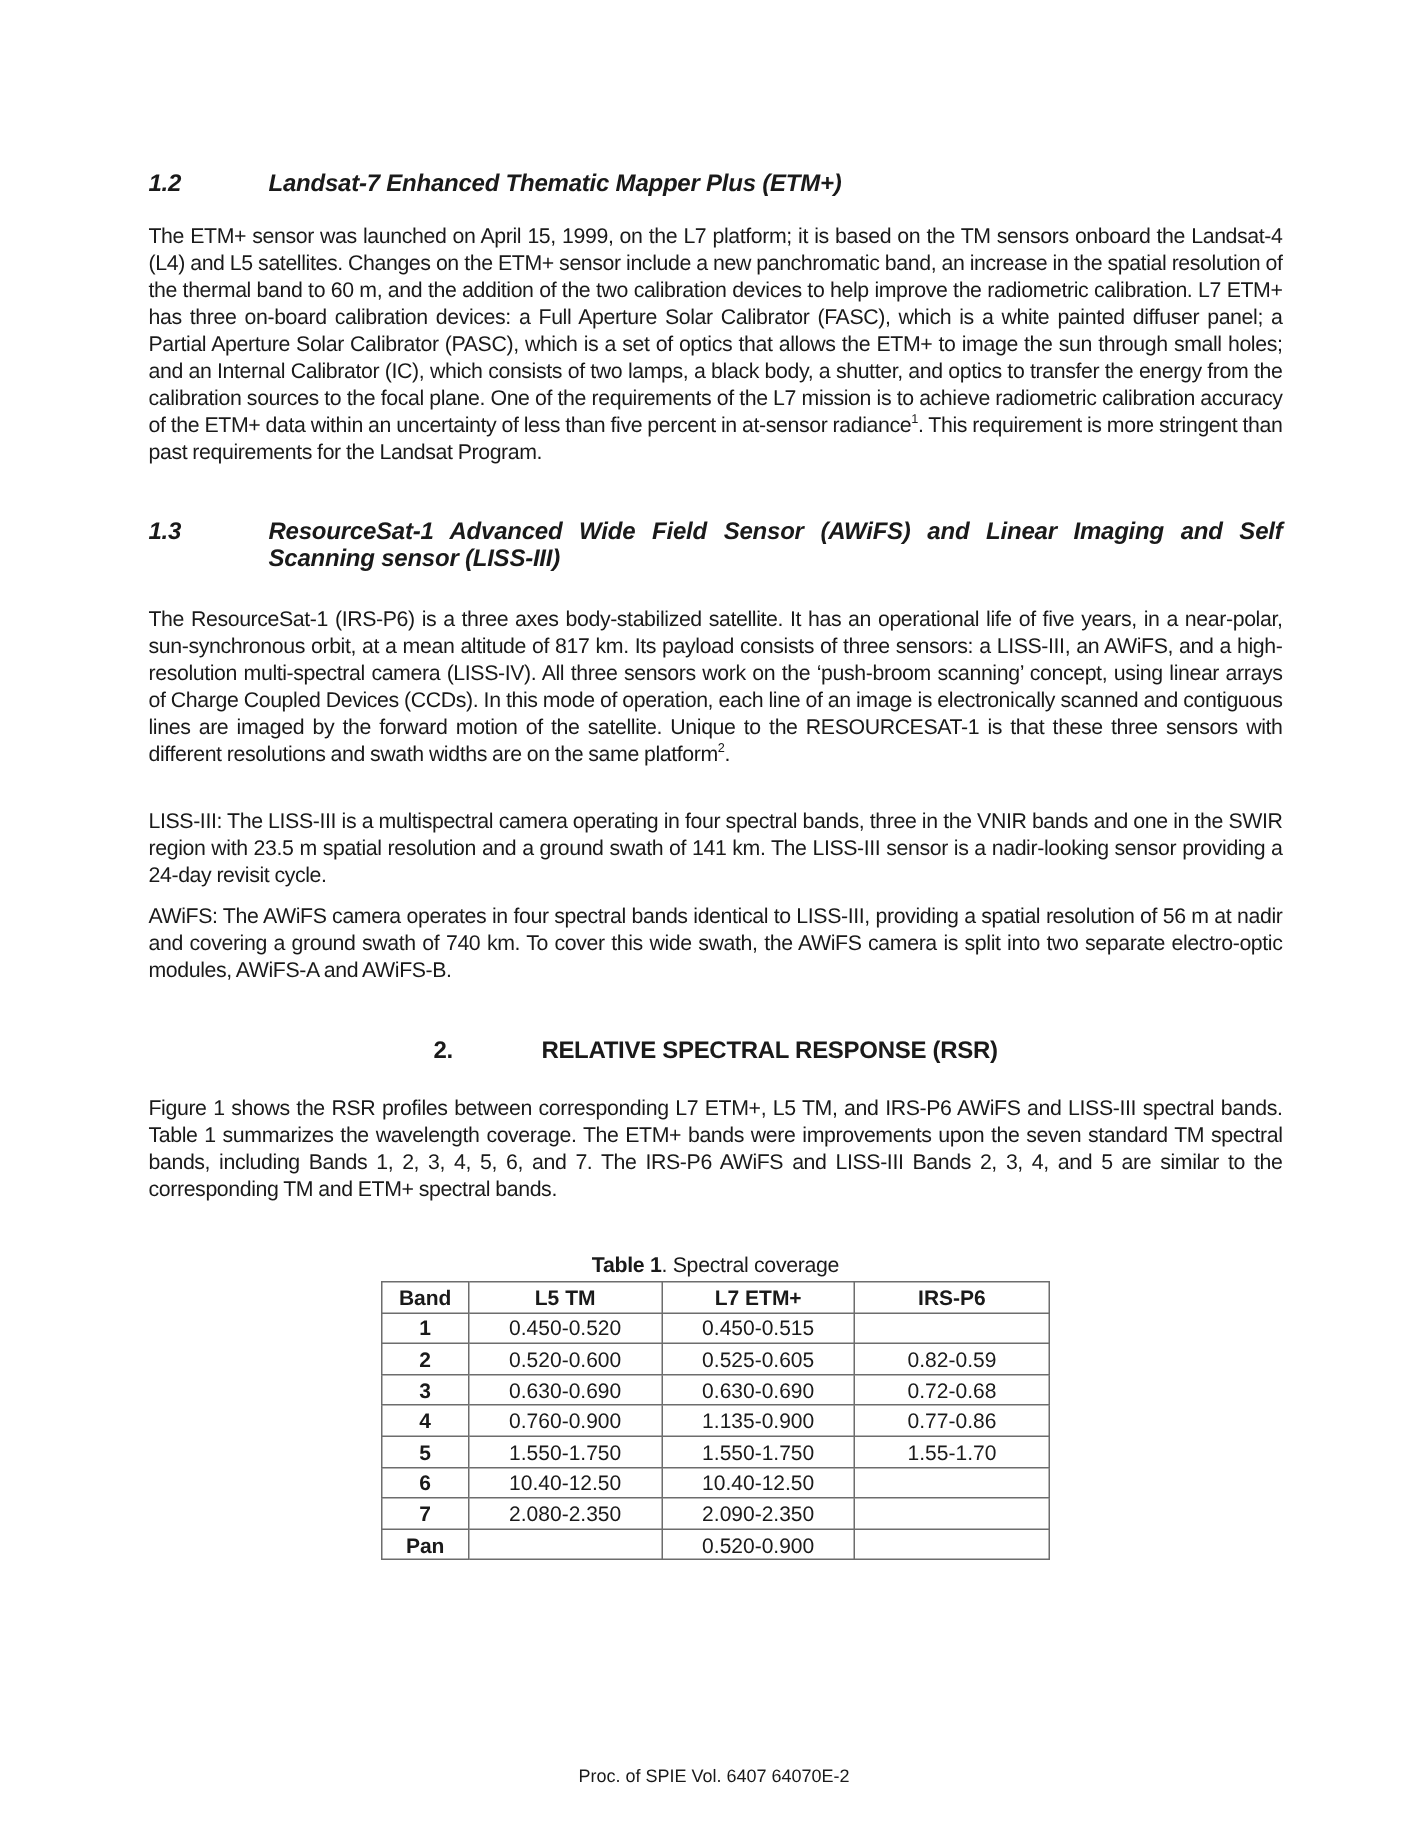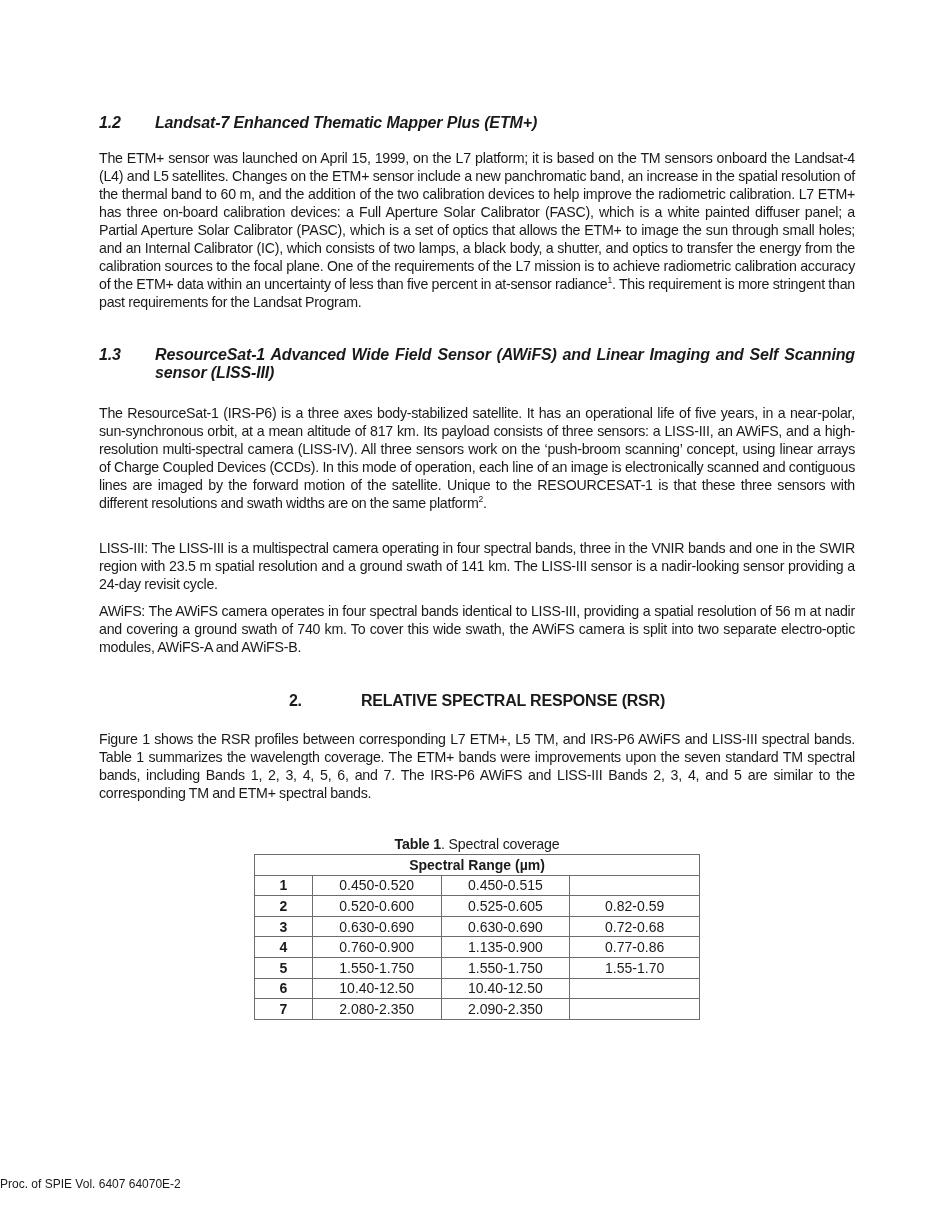--- a/index.html
+++ b/index.html
@@ -2,37 +2,37 @@
 <html><head>
 <meta charset="utf-8">
 <style>
   html, body { margin: 0; padding: 0; background: #ffffff; }
   body { width: 952px; height: 1232px; position: relative; overflow: hidden;
          font-family: "Liberation Sans", sans-serif; color: #1a1a1a; }
   .page { position: absolute; left: 99px; top: 0; width: 756px; }
   .sec-head { position: absolute; left: 0; width: 756px; font-weight: bold; font-size: 16px; line-height: 18px;
               font-stretch: condensed; letter-spacing: -0.15px; font-style: italic; }
   .sec-head .num { position: absolute; left: 0; top: 0; }
-  .sec-head .title { display: block; margin-left: 56px; text-align: justify; text-align-last: left; }
+  .sec-head .title { display: block; margin-left: 80px; text-align: justify; text-align-last: left; }
   .para { position: absolute; left: 0; width: 756px; font-size: 14.2px; line-height: 18px;
           text-align: justify; letter-spacing: -0.25px; word-spacing: -0.3px; margin: 0; }
   .para sup { font-size: 8.5px; line-height: 0; vertical-align: 6px; }
   .center-head { position: absolute; left: 0; width: 756px; text-align: center; font-weight: bold; font-size: 16px;
                  line-height: 18px; letter-spacing: -0.2px; }
   .center-head .num { display: inline-block; width: 72px; text-align: left; }
   .caption { position: absolute; left: 0; width: 756px; text-align: center; font-size: 14.2px; line-height: 18px;
              letter-spacing: -0.2px; margin-top: 16px; }
   .caption b { font-weight: bold; }
   table.spec { position: absolute; left: 254px; top: 854px; width: 446px; border-collapse: collapse;
                font-size: 14px; line-height: 18px; }
   table.spec td, table.spec th { border: 1px solid #6d6d6d; padding: 0; height: 19.6px; text-align: center;
                                  vertical-align: middle; }
   table.spec th { font-weight: bold; }
   table.spec td.band { font-weight: bold; }
-  .footer { position: absolute; left: 0; top: 1177px; width: 952px; text-align: left; font-size: 12px; line-height: 14px; }
+  .footer { position: absolute; left: 0; top: 1177px; width: 952px; text-align: center; font-size: 12px; line-height: 14px; }
 </style>
 </head>
 <body>
 
 <div class="page">
 
   <div class="sec-head" style="top:114px;">
     <span class="num">1.2</span>
     <span class="title">Landsat-7 Enhanced Thematic Mapper Plus (ETM+)</span>
   </div>
@@ -63,21 +63,24 @@
 
 <table class="spec">
   <colgroup>
     <col style="width:58px;">
     <col style="width:129px;">
     <col style="width:129px;">
     <col style="width:130px;">
   </colgroup>
   <thead>
     <tr>
-      <th colspan="4">Spectral Range (µm)</th>
+      <th>Band</th>
+      <th>L5 TM</th>
+      <th>L7 ETM+</th>
+      <th>IRS-P6</th>
     </tr>
   </thead>
   <tbody id="table-body">
       <tr>
         <td class="band">1</td>
         <td>0.450-0.520</td>
         <td>0.450-0.515</td>
         <td></td>
       </tr>
       <tr>
@@ -109,16 +112,22 @@
         <td>10.40-12.50</td>
         <td>10.40-12.50</td>
         <td></td>
       </tr>
       <tr>
         <td class="band">7</td>
         <td>2.080-2.350</td>
         <td>2.090-2.350</td>
         <td></td>
       </tr>
+      <tr>
+        <td class="band">Pan</td>
+        <td></td>
+        <td>0.520-0.900</td>
+        <td></td>
+      </tr>
     </tbody>
 </table>
 
 <div class="footer">Proc. of SPIE Vol. 6407  64070E-2</div>
 
 </body></html>

